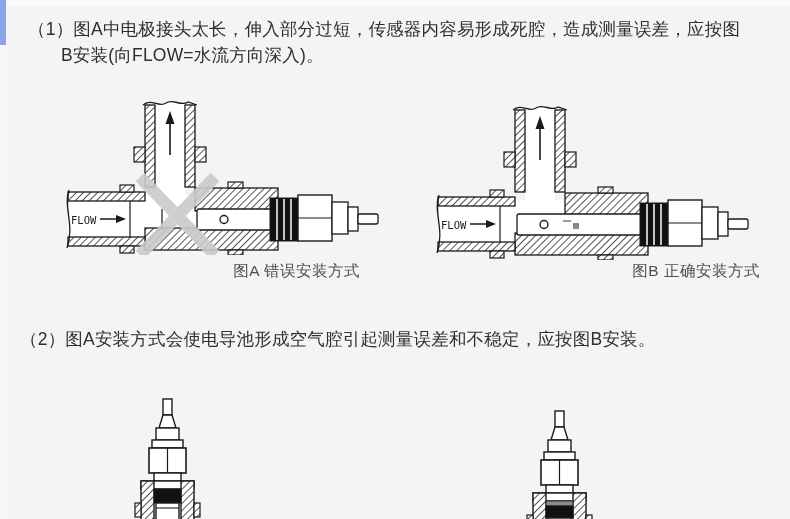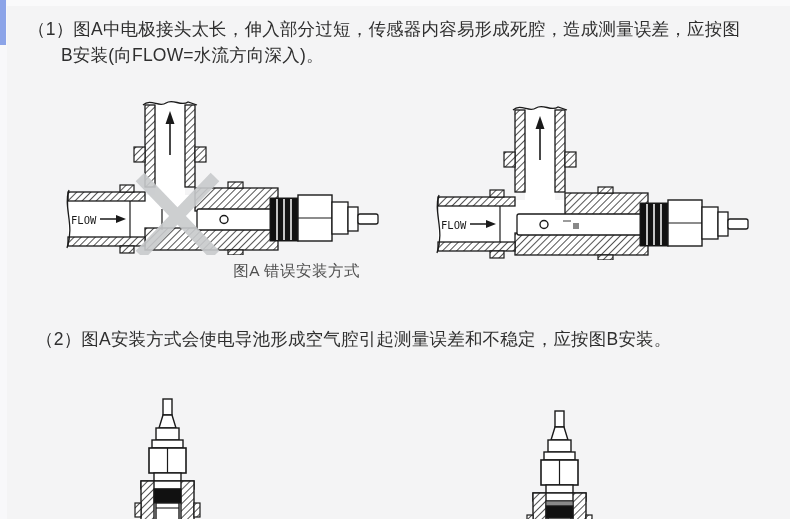--- a/index.html
+++ b/index.html
@@ -10,21 +10,21 @@
   }
   .top-strip { position:absolute; top:0; left:0; right:0; height:6px; background:#fafafb; }
   .scroll-track { position:absolute; left:0; top:0; width:7px; height:100%; background:#f8f8fa; }
   .scroll-thumb { position:absolute; left:0; top:0; width:6px; height:45px; background:#8ca4e8; }
   .para {
     position:absolute; color:#2f2f2f; font-size:17.5px; line-height:26px;
     letter-spacing:0.2px;
   }
   .para .hang { display:block; padding-left:33px; text-indent:-33px; }
   #para1 { left:28px; top:16px; width:716px; }
-  #para2 { left:36px; top:326px; width:740px; }
+  #para2 { left:20px; top:326px; width:740px; }
   .figure-svg { position:absolute; }
   #figA { left:60px; top:95px; }
   #figB { left:430px; top:100px; }
   .caption {
     position:absolute; top:261px; width:300px; text-align:right;
     font-size:15.5px; color:#4f4f4f; letter-spacing:0.5px;
   }
   #capA { left:60px; }
   #capB { left:460px; }
   #sensor1 { left:120px; top:395px; }
@@ -167,20 +167,21 @@
       <line x1="217" y1="104" x2="217" y2="145" stroke="#ffffff" stroke-width="1.5"></line>
       <line x1="224" y1="104" x2="224" y2="145" stroke="#ffffff" stroke-width="1.5"></line>
       <line x1="231" y1="104" x2="231" y2="145" stroke="#ffffff" stroke-width="1.5"></line>
       <rect x="238" y="100" width="34" height="46" fill="#ffffff" stroke="#1a1a1a" stroke-width="1.4"></rect>
       <line x1="238" y1="123" x2="272" y2="123" stroke="#1a1a1a" stroke-width="1.1"></line>
       <rect x="272" y="107" width="16" height="32" fill="#ffffff" stroke="#1a1a1a" stroke-width="1.3"></rect>
       <rect x="288" y="112" width="10" height="24" fill="#ffffff" stroke="#1a1a1a" stroke-width="1.3"></rect>
       <rect x="298" y="119" width="20" height="10" rx="2" fill="#ffffff" stroke="#1a1a1a" stroke-width="1.3"></rect>
     </g>
   </svg>
+  <div class="caption" id="capB">图B 正确安装方式</div>
 
   <div class="para" id="para2">
     <span class="hang"><span>（2）</span><span>图A安装方式会使电导池形成空气腔引起测量误差和不稳定，应按图B安装。</span></span>
   </div>
 
   <svg class="figure-svg" id="sensor1" width="100" height="130" viewBox="0 0 100 130">
     <defs>
       <pattern id="hS1" width="5" height="5" patternUnits="userSpaceOnUse" patternTransform="rotate(45)">
         <rect width="5" height="5" fill="#ffffff"></rect>
         <line x1="0" y1="0" x2="0" y2="5" stroke="#1a1a1a" stroke-width="1.5"></line>

